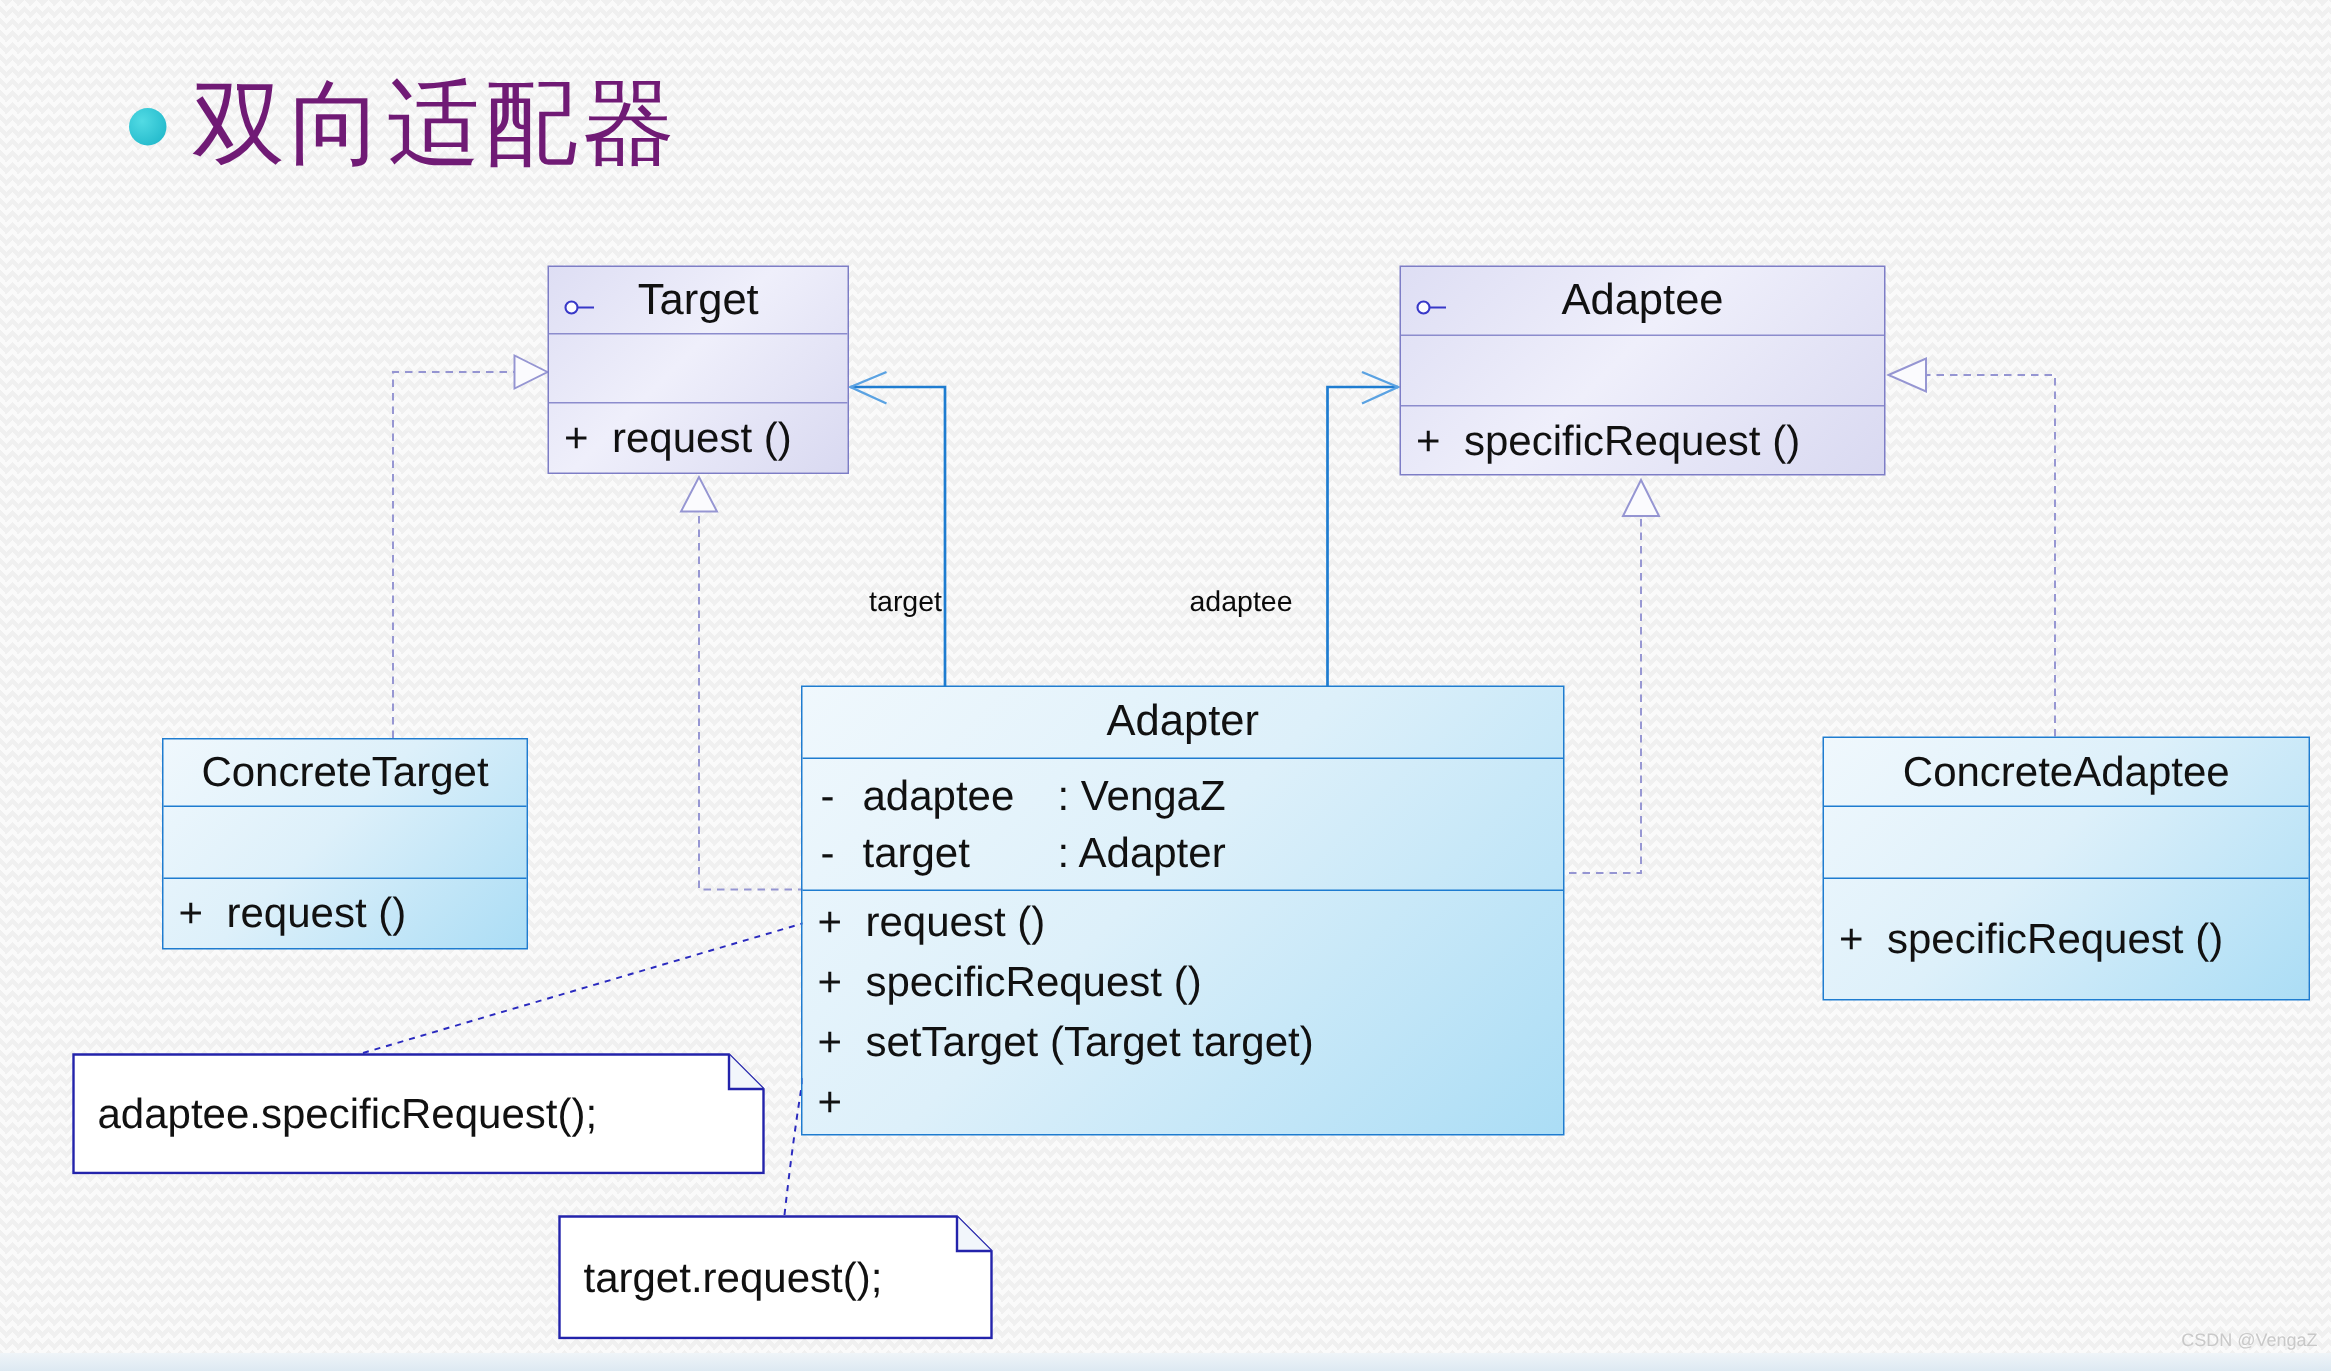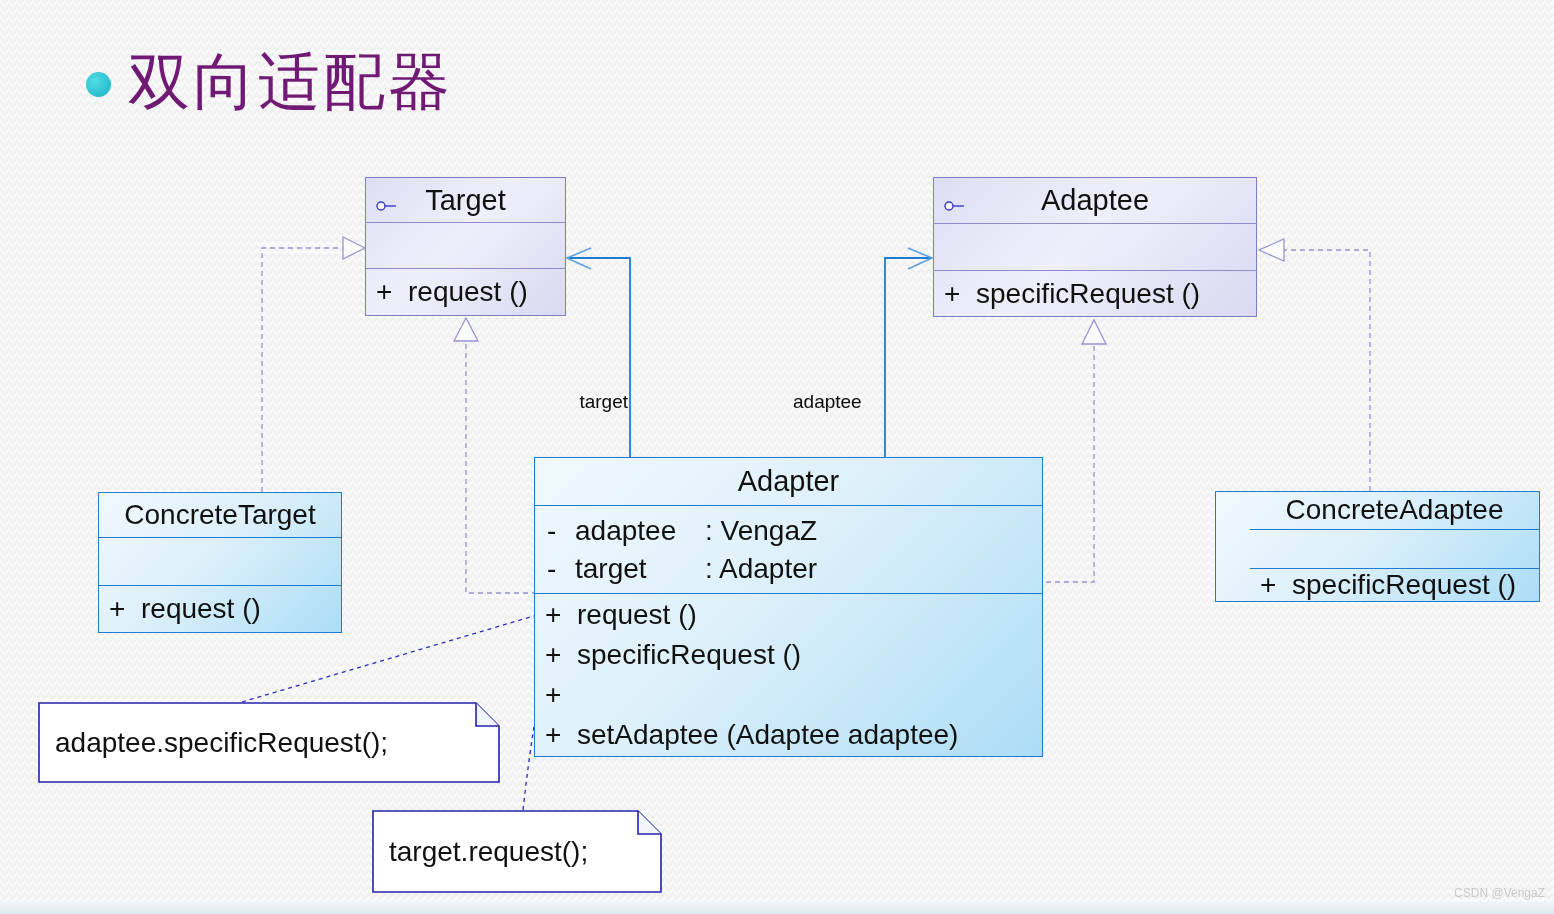--- a/index.html
+++ b/index.html
@@ -139,54 +139,54 @@
     <div class="mrow">
       <span class="vis">+</span>
       <span>request ()</span>
     </div>
     <div class="mrow">
       <span class="vis">+</span>
       <span>specificRequest ()</span>
     </div>
     <div class="mrow">
       <span class="vis">+</span>
-    </div>
-    <div class="mrow">
-      <span class="vis">+</span>
-      <span>setAdaptee (Adaptee adaptee)</span>
-    </div>
-  </div>
-</div>
-
-<div class="abs uml cls" style="left:98px;top:492px;width:244px;height:141px;">
+      <span>setTarget (Target target)</span>
+    </div>
+    <div class="mrow">
+      <span class="vis">+</span>
+    </div>
+  </div>
+</div>
+
+<div class="abs uml cls" style="left:108px;top:492px;width:244px;height:141px;">
   <div class="cmp hdr" style="height:45px;font-size:28px;">
     <span>ConcreteTarget</span>
   </div>
   <div class="cmp" style="height:48px;"></div>
   <div class="cmp mrow" style="flex:1;">
     <span class="vis">+</span>
     <span>request ()</span>
   </div>
 </div>
 
-<div class="abs uml cls" style="left:1215px;top:491px;width:325px;height:111px;padding-left:34px;">
+<div class="abs uml cls" style="left:1215px;top:491px;width:325px;height:176px;">
   <div class="cmp hdr" style="height:46px;font-size:28px;">
     <span>ConcreteAdaptee</span>
   </div>
   <div class="cmp" style="height:48px;"></div>
   <div class="cmp mrow" style="flex:1;">
     <span class="vis">+</span>
     <span>specificRequest ()</span>
   </div>
 </div>
 
 <div class="abs edge-label" style="left:558px;top:391px;width:70px;text-align:right;">target</div>
 <div class="abs edge-label" style="left:793px;top:391px;">adaptee</div>
 
-<div class="abs note" style="left:38px;top:702px;width:414px;height:81px;border-radius:13px;">
+<div class="abs note" style="left:48px;top:702px;width:414px;height:81px;border-radius:13px;">
   <svg width="462" height="81" viewBox="0 0 462 81">
     <path d="M1,1 H438 L461,24 V80 H1 Z" fill="#ffffff" stroke="#2323ab" stroke-width="1.6"></path>
     <path d="M438,1 V24 H461" fill="#f2f6fb" stroke="#2323ab" stroke-width="1.6"></path>
   </svg>
   <div class="note-text">adaptee.specificRequest();</div>
 </div>
 
 <div class="abs note" style="left:372px;top:810px;width:290px;height:83px;">
   <svg width="290" height="83" viewBox="0 0 290 83">
     <path d="M1,1 H266 L289,24 V82 H1 Z" fill="#ffffff" stroke="#2323ab" stroke-width="1.6"></path>

